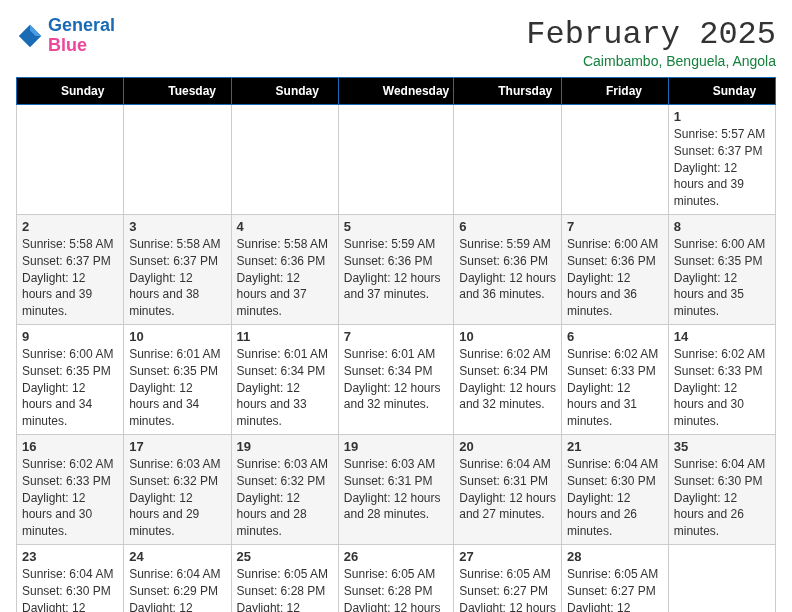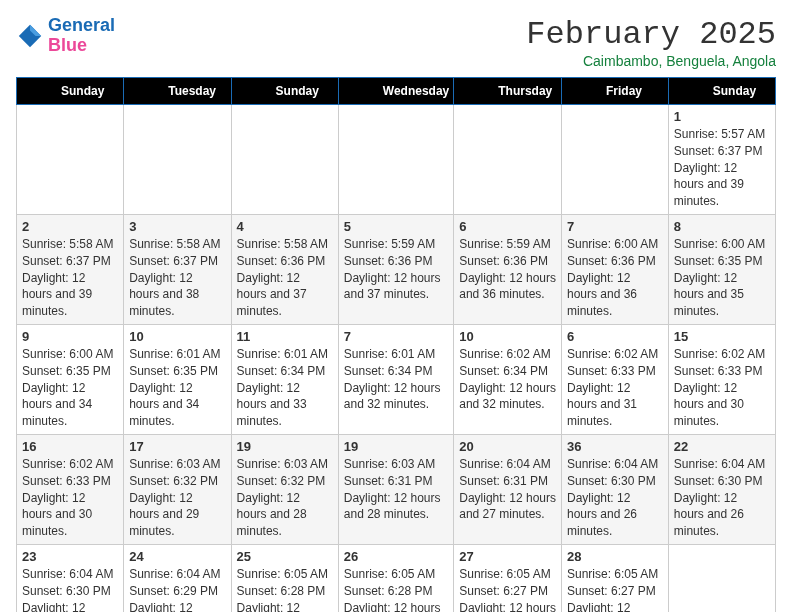--- a/index.html
+++ b/index.html
@@ -208,21 +208,21 @@
 Sunset: 6:34 PM
 Daylight: 12 hours and 32 minutes.</div>
         </td>
         <td>
           <span class="day-num">6</span>
           <div class="day-info" style="white-space: pre-line;">Sunrise: 6:02 AM
 Sunset: 6:33 PM
 Daylight: 12 hours and 31 minutes.</div>
         </td>
         <td>
-          <span class="day-num">15</span>
+          <span class="day-num">14</span>
           <div class="day-info" style="white-space: pre-line;">Sunrise: 6:02 AM
 Sunset: 6:33 PM
 Daylight: 12 hours and 30 minutes.</div>
         </td>
       </tr>
       <tr>
         <td>
           <span class="day-num">16</span>
           <div class="day-info" style="white-space: pre-line;">Sunrise: 6:02 AM
 Sunset: 6:33 PM
@@ -246,27 +246,27 @@
 Sunset: 6:31 PM
 Daylight: 12 hours and 28 minutes.</div>
         </td>
         <td>
           <span class="day-num">20</span>
           <div class="day-info" style="white-space: pre-line;">Sunrise: 6:04 AM
 Sunset: 6:31 PM
 Daylight: 12 hours and 27 minutes.</div>
         </td>
         <td>
-          <span class="day-num">36</span>
+          <span class="day-num">21</span>
           <div class="day-info" style="white-space: pre-line;">Sunrise: 6:04 AM
 Sunset: 6:30 PM
 Daylight: 12 hours and 26 minutes.</div>
         </td>
         <td>
-          <span class="day-num">22</span>
+          <span class="day-num">35</span>
           <div class="day-info" style="white-space: pre-line;">Sunrise: 6:04 AM
 Sunset: 6:30 PM
 Daylight: 12 hours and 26 minutes.</div>
         </td>
       </tr>
       <tr>
         <td>
           <span class="day-num">23</span>
           <div class="day-info" style="white-space: pre-line;">Sunrise: 6:04 AM
 Sunset: 6:30 PM

